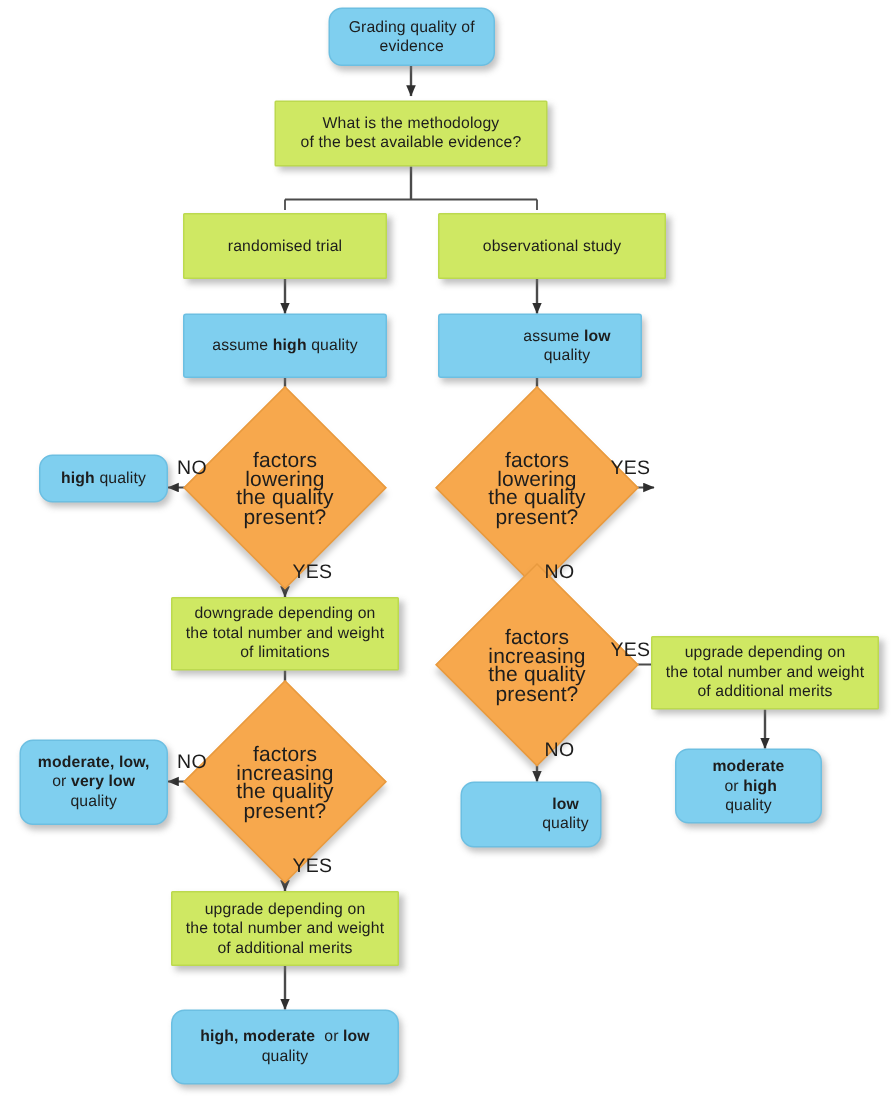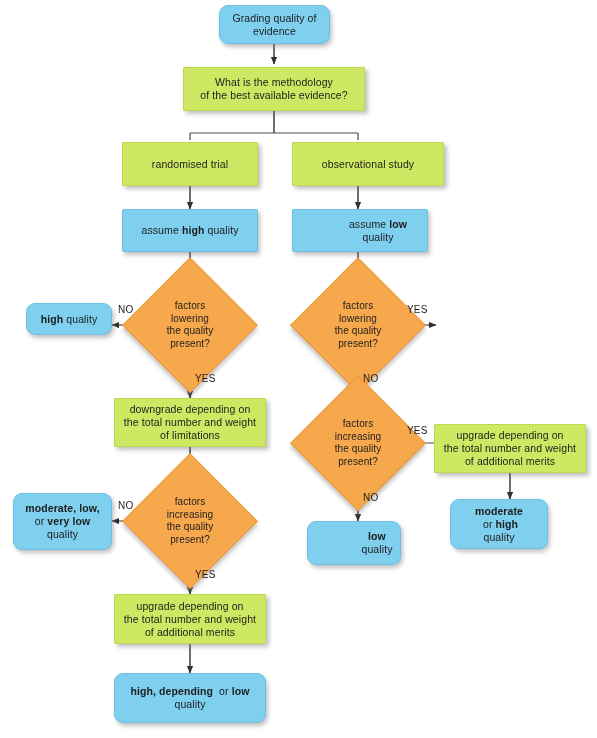--- a/index.html
+++ b/index.html
@@ -72,30 +72,30 @@
     height: 71%;
     transform: translate(-50%, -50%) rotate(45deg);
     background: #f7a84d;
     border: 1px solid #e89a3f;
     box-shadow: 3px 3px 4px rgba(120,120,120,0.40);
     z-index: 0;
   }
   .node.diamond .txt {
     position: relative;
     z-index: 1;
-    font-size: 10px;
+    font-size: 14px;
     line-height: 12.5px;
     padding: 0 2px;
   }
   b, .b {
     font-weight: bold;
   }
   .edge-label {
     position: absolute;
-    font-size: 10px;
+    font-size: 13px;
     color: #1d1d1d;
     letter-spacing: 0.2px;
     z-index: 3;
     white-space: nowrap;
   }
 </style>
 </head>
 <body>
 
 <div id="canvas">
@@ -247,21 +247,21 @@
   <div class="node green" style="left:114px; top:594px; width:152px; height:50px;">
     <div class="txt">
       <span>upgrade depending on</span><br>
       <span>the total number and weight</span><br>
       <span>of additional merits</span>
     </div>
   </div>
 
   <div class="node blue" style="left:114px; top:673px; width:152px; height:50px;">
     <div class="txt">
-      <b>high, depending</b><span style="white-space:pre;">  or </span><b>low</b><br>
+      <b>high, moderate</b><span style="white-space:pre;">  or </span><b>low</b><br>
       <span>quality</span>
     </div>
   </div>
 
   <div class="node blue" style="left:307px; top:521px; width:94px; height:44px;padding-left:46px;">
     <div class="txt">
       <b>low</b><span> quality</span>
     </div>
   </div>
 

